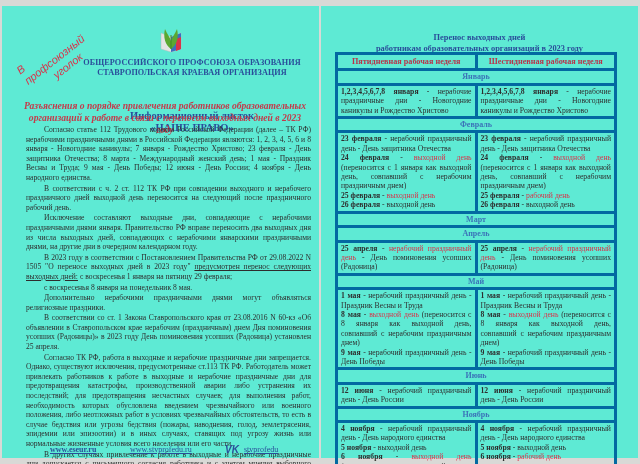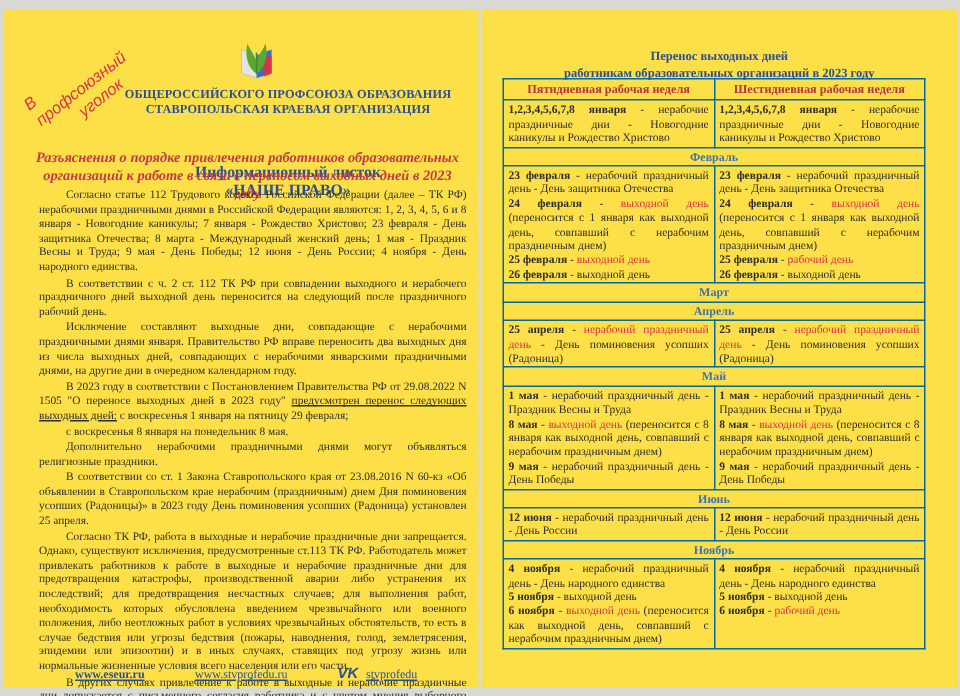--- a/index.html
+++ b/index.html
@@ -4,21 +4,21 @@
 <style>
   html, body { margin:0; padding:0; }
   body {
     width:640px; height:464px; overflow:hidden;
     background:#d9d9d6;
     font-family:"Liberation Serif", serif;
     color:#2b2b2b;
     position:relative;
   }
   .page {
-    position:absolute; background:#fde047;
+    position:absolute; background:#5eead4;
   }
   .page-left { left:2px; top:6px; width:317px; height:452px; }
   .page-right { left:321px; top:6px; width:317px; height:452px; }
 
   
   .stamp {
     position:absolute; left:22px; top:30px; width:80px; height:60px;
     color:#d8334a; font-family:"Liberation Sans", sans-serif; font-style:italic;
     font-size:11px; transform:rotate(-38deg); line-height:13px;
   }
@@ -38,21 +38,21 @@
   .links { position:absolute; left:48px; top:439px; width:270px; font-size:8px; }
   .links a { position:absolute; color:#2a4e9a; text-decoration:underline; font-weight:bold;text-align:right; }
   .vk { position:absolute; left:175px; top:-1px; color:#2a4e9a; font-family:"Liberation Sans", sans-serif;
     font-weight:bold; font-size:10px;font-style:italic; }
 
   
   .r-title { position:absolute; left:0; top:26px; width:317px; text-align:center;
     color:#2a4e9a; font-weight:bold; font-size:8.4px; line-height:11px; }
   table.sched { position:absolute; left:14px; top:46px; width:282px; border-collapse:collapse;
     font-size:7.7px; line-height:9.4px; color:#2e2e2e; }
-  table.sched td, table.sched th { border:1px solid #0369a1; padding:1px 3px; vertical-align:top; }
+  table.sched td, table.sched th { border:3px solid #0369a1; padding:1px 3px; vertical-align:top; }
   table.sched th { color:#b8334a; font-weight:bold; font-size:8.2px; padding:2px 3px; text-align:center; }
   td.month { text-align:center; color:#3b73b8; font-weight:bold; font-size:8px; padding:1px; }
   td.cell { width:50%; text-align:justify;margin-left:36px; }
   .entry { display:block; }
   .b { font-weight:bold; }
   .red { color:#d8334a; }
 </style>
 </head>
 <body>
 
@@ -104,20 +104,23 @@
     <div>работникам образовательных организаций в 2023 году</div>
   </div>
 
   <table class="sched">
     <tbody>
         <tr>
       <th>Пятидневная рабочая неделя</th>
       <th>Шестидневная рабочая неделя</th>
     </tr>
 
+    <tr>
+          <td colspan="2" class="month">Январь</td>
+        </tr>
     <tr>
       <td class="cell"><span class="b">1,2,3,4,5,6,7,8 января</span><span> - нерабочие праздничные дни - Новогодние каникулы и Рождество Христово</span></td>
       <td class="cell"><span class="b">1,2,3,4,5,6,7,8 января</span><span> - нерабочие праздничные дни - Новогодние каникулы и Рождество Христово</span></td>
     </tr>
 
     <tr>
           <td colspan="2" class="month">Февраль</td>
         </tr>
     <tr>
       <td class="cell">

